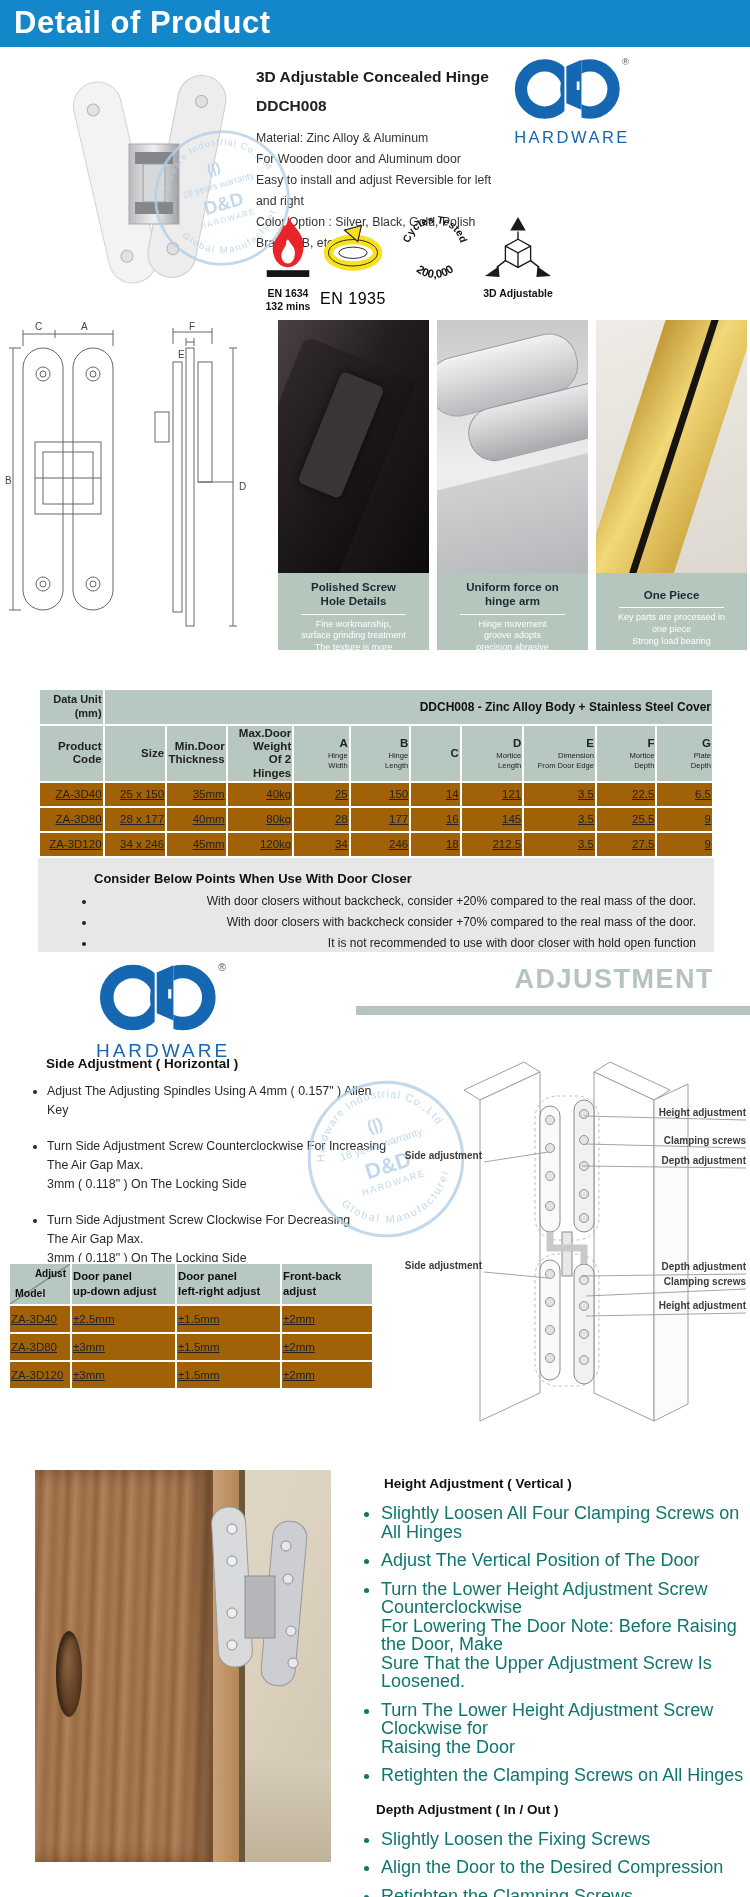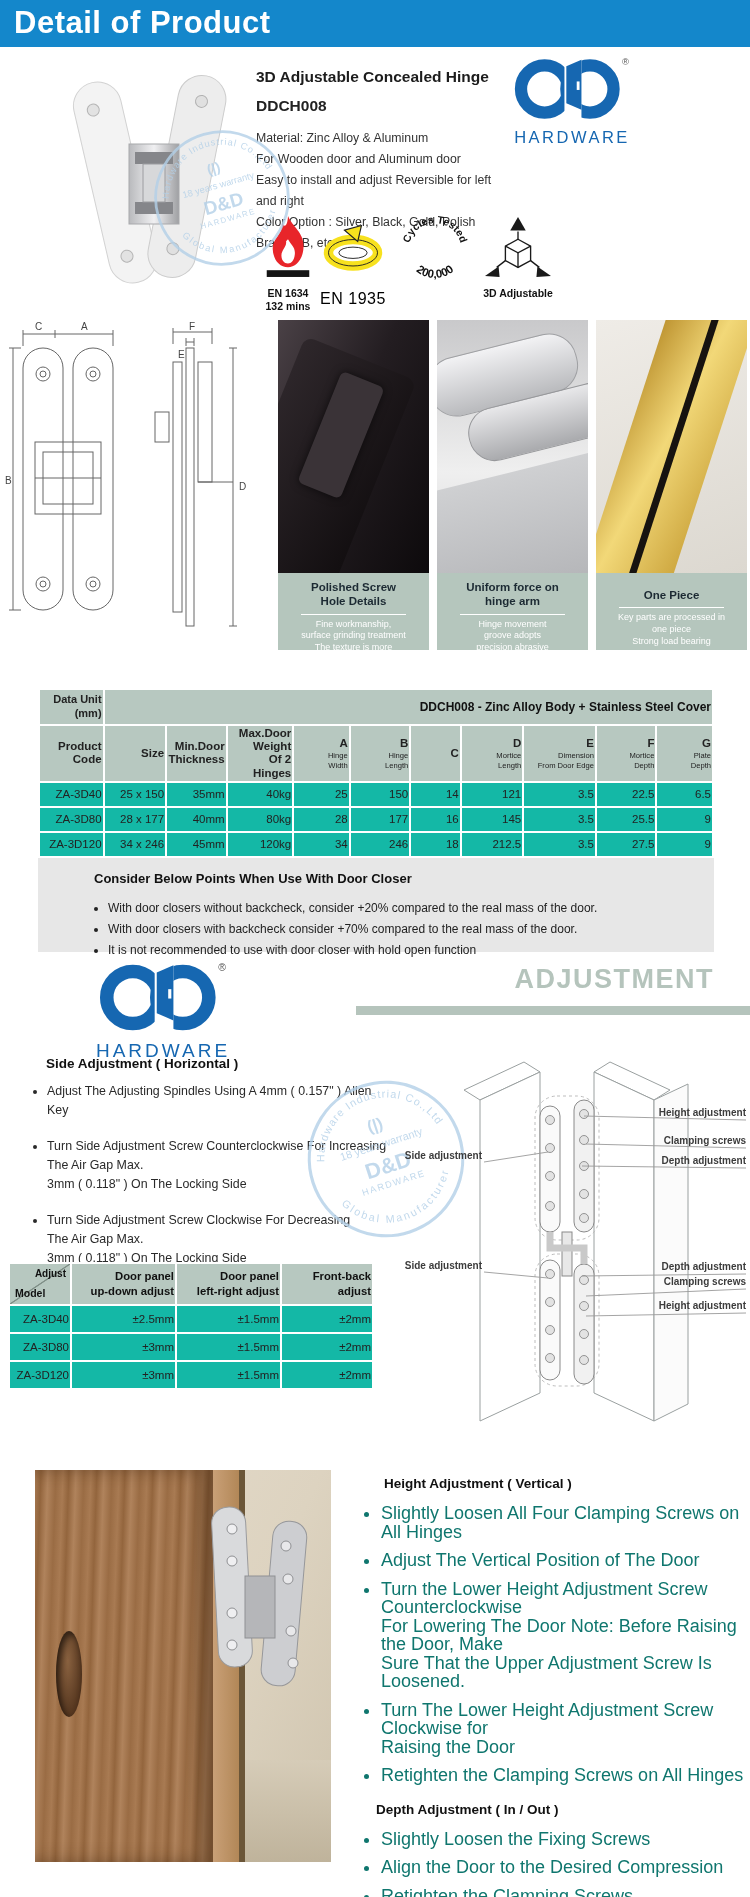--- a/index.html
+++ b/index.html
@@ -60,47 +60,47 @@
   .ph-gold .slot { position:absolute; left:70px; top:-20px; width:7px; height:320px; background:#171310; transform:rotate(18deg); }
   .ph-silver { background:linear-gradient(180deg,#c9c9cb,#efefef 60%,#d8d8da); }
   .ph-silver .arm1 { position:absolute; left:-10px; top:25px; width:150px; height:58px; background:linear-gradient(180deg,#f2f2f4,#b9babd); border-radius:28px; transform:rotate(-14deg); border:1px solid #9fa0a3; }
   .ph-silver .arm2 { position:absolute; left:30px; top:75px; width:150px; height:52px; background:linear-gradient(180deg,#e8e8ea,#a9aaad); border-radius:26px; transform:rotate(-14deg); border:1px solid #96979a; }
   .ph-silver .base { position:absolute; left:-10px; top:150px; width:200px; height:120px; background:linear-gradient(180deg,#cfd0d2,#b5b6b9); transform:rotate(-14deg); }
 
   
   .spec-table { position:absolute; left:38px; top:688px; width:676px; border-collapse:collapse; table-layout:fixed; }
   .spec-table td, .spec-table th { border:2px solid #fff; text-align:right; vertical-align:middle; padding:1px; }
   .sage { background:#b7c8c0; }
-  .grayc { background:#14b8a6; }
+  .grayc { background:#a16207;text-decoration:underline; }
   .st-title { font-size:12px; font-weight:bold; height:32px; color:#111; }
   .st-corner { font-size:11px; font-weight:bold; line-height:1.25; }
   .h-main { display:block; font-weight:bold; font-size:11.5px; line-height:1.15;border-radius:12px; }
   .h-sub { display:block; font-size:7.6px; line-height:1.2; margin-top:1px; font-weight:normal; }
   .st-h2 td { height:46px; }
   .st-data td { height:21px; font-size:11.5px; }
 
   
   .note-box { position:absolute; left:38px; top:858px; width:676px; height:94px; background:#e7e7e7; box-sizing:border-box; padding:13px 18px 0 42px; }
   .note-title { font-weight:bold; font-size:13px; margin:0 0 5px 14px; color:#111; }
-  .note-box ul { margin:12px; padding-left:16px; }
+  .note-box ul { margin:0; padding-left:16px;text-align:right; }
   .note-box li { font-size:12px; line-height:21px; color:#222; }
 
   
   .adjustment-title { position:absolute; right:36px; top:964px; font-size:27px; font-weight:bold; color:#b5c4bc; letter-spacing:1.5px; }
   .adjustment-bar { position:absolute; left:356px; top:1006px; width:394px; height:9px; background:#b5c4bc; }
   .side-title { position:absolute; left:46px; top:1056px; font-size:13.5px; font-weight:bold; color:#111; }
   .side-bullets { position:absolute; left:30px; top:1082px; width:362px; }
   .side-bullets ul { margin:0; padding-left:17px; }
   .side-bullets li { font-size:12.4px; line-height:19px; margin-bottom:17px; color:#2a2a2a; }
 
   .diagram { position:absolute; left:388px; top:1048px; width:362px; height:402px; }
 
   
   .adjust-table { position:absolute; left:8px; top:1262px; width:364px; border-collapse:collapse; table-layout:fixed; }
-  .adjust-table td { border:2px solid #fff; text-align:right; vertical-align:middle; }
+  .adjust-table td { border:2px solid #fff; text-align:left; vertical-align:middle; }
   .at-head td { height:38px; font-size:11.3px; font-weight:bold; line-height:1.3; color:#111; }
   .at-corner { position:relative; background-image:linear-gradient(to bottom right, rgba(0,0,0,0) 48.5%, #7f8f87 49.5%, #7f8f87 50.5%, rgba(0,0,0,0) 51.5%); }
   .at-corner .c-top { position:absolute; top:3px; right:4px; font-size:10px; }
   .at-corner .c-bot { position:absolute; bottom:3px; left:5px; font-size:10.5px; }
   .at-data td { height:24px; font-size:11.5px; }
 
   
   .bottom-photo { position:absolute; left:35px; top:1470px; width:296px; height:392px; overflow:hidden; background:linear-gradient(115deg,#e6ddcd 0%,#ddd3c0 60%,#cfc4ae 100%); }
   .bp-base { position:absolute; right:0; bottom:0; width:40%; height:26%; background:linear-gradient(180deg,#d6ccb8,#bfb39b); }
   .bp-door { position:absolute; left:0; top:0; width:60%; height:100%;

